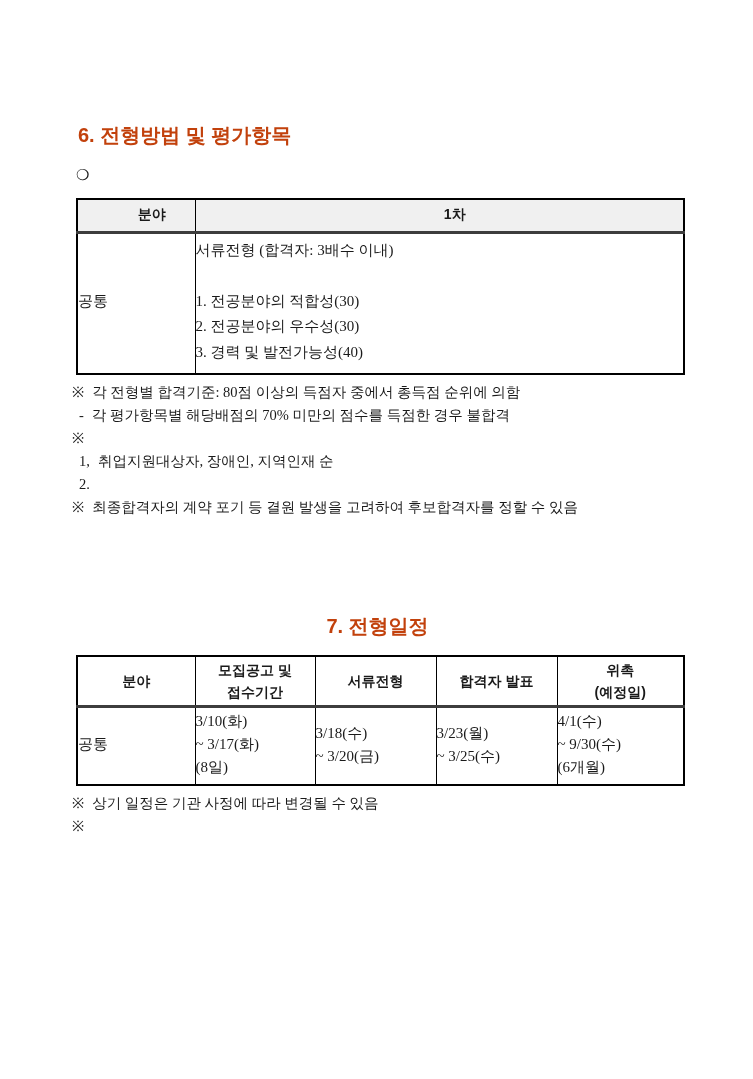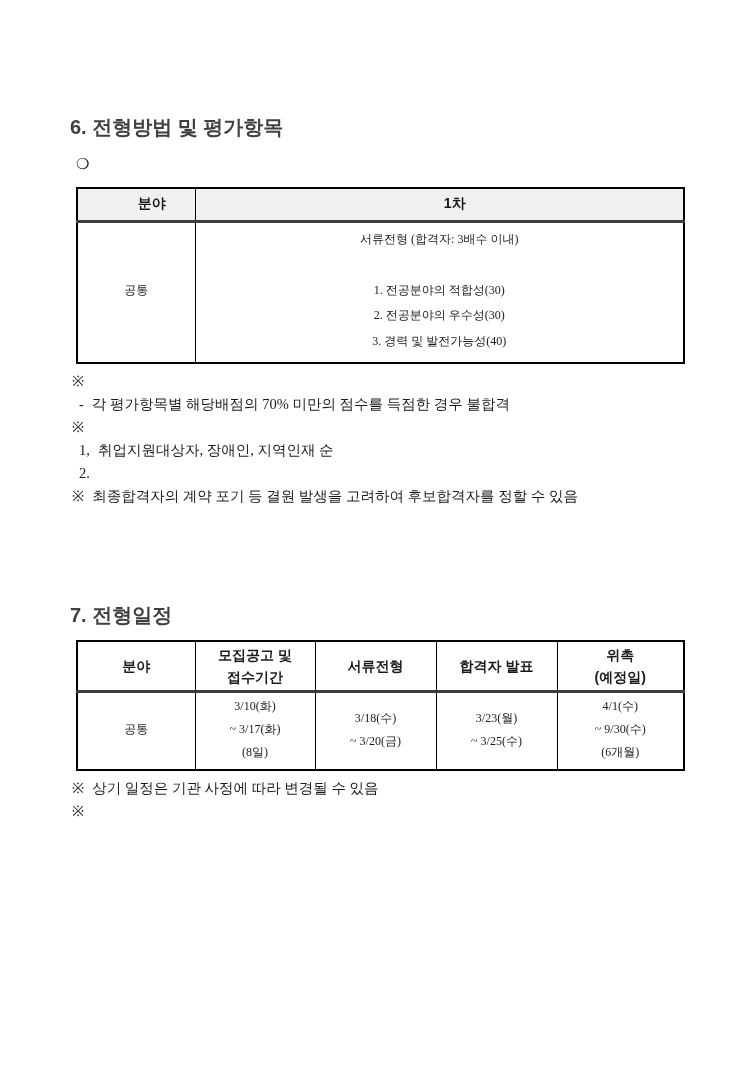--- a/index.html
+++ b/index.html
@@ -13,24 +13,24 @@
     font-family: "Liberation Serif", serif;
     color: #1a1a1a;
   }
   .content { padding: 106px 60px 0 62px; }
 
   .sec-heading {
     font-family: "Liberation Sans", sans-serif;
     font-weight: bold;
     font-size: 20px;
     line-height: 26px;
-    color: #404040;
-    margin: 8px;
+    color: #c2410c;
+    margin: 16px;
   }
-  .sec7 { margin-top: 94px; }
+  .sec7 { margin-top: 94px; text-align: center; }
 
   .bullet-line {
     margin: 13px 0 0 14px;
     font-size: 16px;
     line-height: 22px;
     display: flex;
     align-items: center;
   }
   .bullet-line .marker { font-size: 15px; margin-right: 9px; }
 
@@ -45,22 +45,21 @@
   th {
     font-family: "Liberation Sans", sans-serif;
     font-weight: bold;
     font-size: 14px;
     border-bottom: 3px solid #3d3d3d;
     text-align: center;
     vertical-align: middle;
     white-space: pre-line;
   }
   td {
-    font-size: 12px;
-    text-align: center;
+    font-size: 15px;
     vertical-align: middle;
     white-space: pre-line;
   }
   .t1 th { background: #f0f0f0; height: 33px; }
   .t1 td { height: 119px; line-height: 25.5px; padding: 4px 0 8px; }
   .t1 .col-cat { width: 118px; }
   .t2 th { background: #ffffff; height: 48px; line-height: 22px; padding: 2px 0; }
   .t2 td { line-height: 23px; padding: 2px 0 5px; }
 
   .notes { margin: 6px 0 0 10px; }
@@ -104,20 +103,21 @@
 1. 전공분야의 적합성(30)
 2. 전공분야의 우수성(30)
 3. 경력 및 발전가능성(40)</td>
         </tr>
       </tbody>
     </table>
 
     <div class="notes">
       <div class="note">
         <span class="marker">※</span>
+        <span>각 전형별 합격기준: 80점 이상의 득점자 중에서 총득점 순위에 의함</span>
       </div>
       <div class="note sub">
         <span class="marker">-</span>
         <span>각 평가항목별 해당배점의 70% 미만의 점수를 득점한 경우 불합격</span>
       </div>
       <div class="note">
         <span class="marker">※</span>
       </div>
       <div class="note sub">
         <span class="marker">1,</span>

